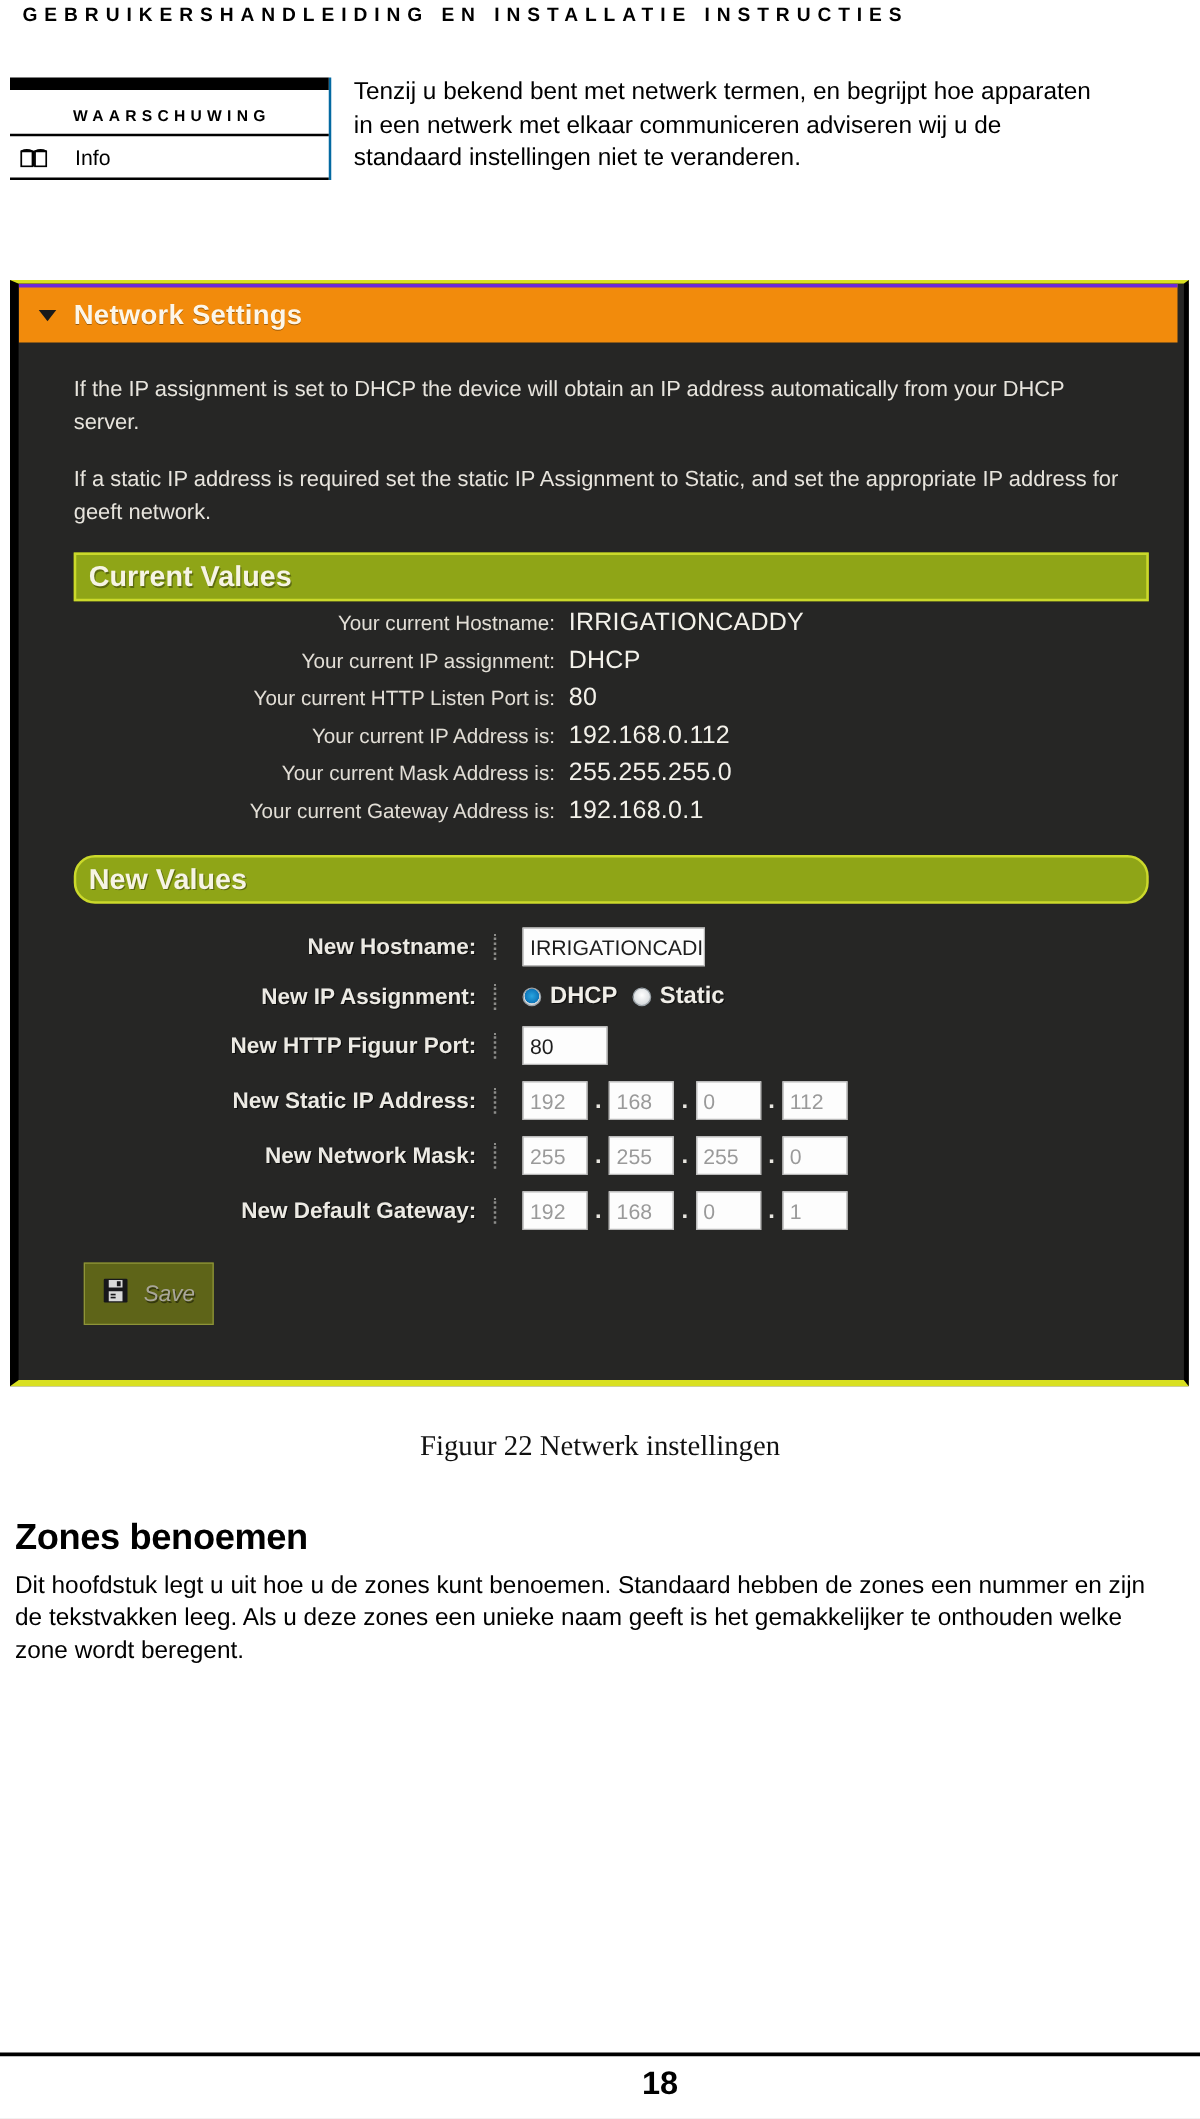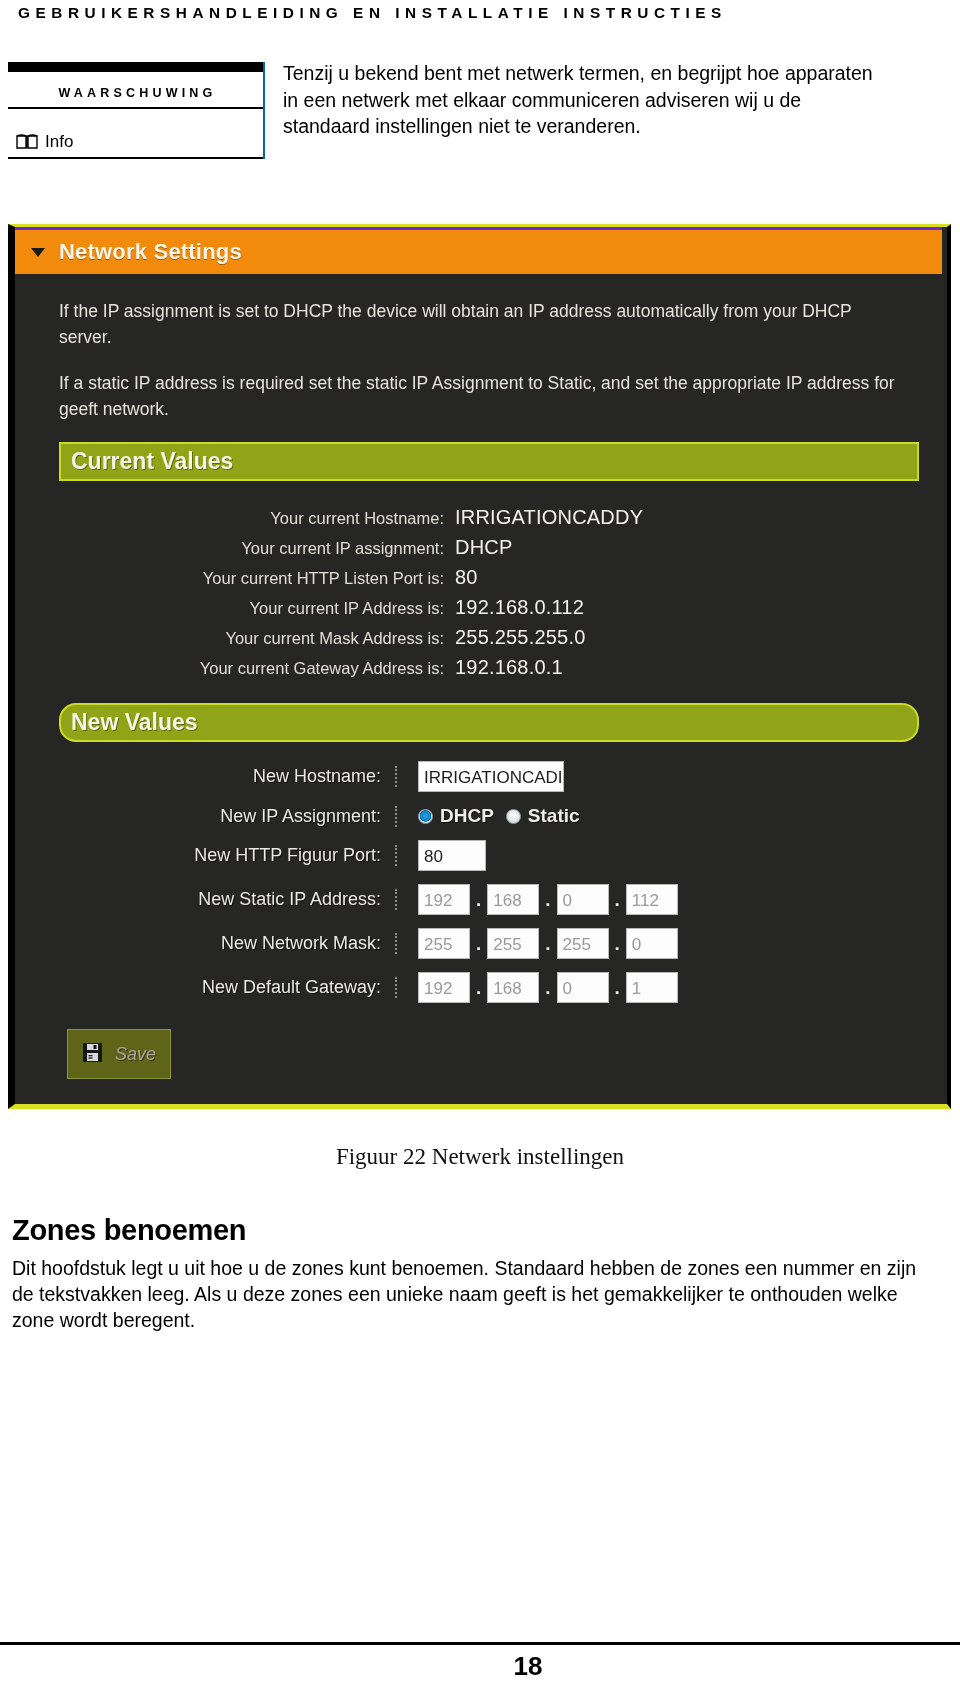--- a/index.html
+++ b/index.html
@@ -56,22 +56,22 @@
     white-space: nowrap;
   }
   .warn-rule {
     height: 2px;
     background: #000;
     width: 100%;
   }
   .warn-info-row {
     display: flex;
     align-items: center;
-    gap: 7px;
-    padding: 24px 0 7px 8px;
+    gap: 22px;
+    padding: 9px 0 7px 8px;
   }
   .book-icon {
     width: 22px;
     height: 15px;
     position: relative;
     flex: none;
   }
   .book-icon svg { display: block; }
   .warn-info-label {
     font-size: 17px;
@@ -160,21 +160,21 @@
     box-sizing: border-box;
   }
   .section-bar span {
     color: #f6f4e4;
     font-size: 23px;
     font-weight: bold;
     text-shadow: 1px 1px 0 rgba(0,0,0,0.35);
   }
 
   .kv-list {
-    margin: 25px 0 0 0;
+    margin: 6px 0 0 0;
     padding: 0;
   }
   .kv-row {
     display: flex;
     align-items: baseline;
     margin-bottom: 7px;
   }
   .kv-label {
     width: 440px;
     text-align: right;
@@ -197,21 +197,21 @@
     display: flex;
     align-items: center;
     margin-bottom: 13px;
   }
   .form-label {
     width: 382px;
     text-align: right;
     padding-right: 14px;
     color: #eceae4;
     font-size: 18px;
-    font-weight: normal;
+    font-weight: bold;
     text-shadow: 1px 1px 0 rgba(0,0,0,0.6);
     box-sizing: border-box;
     border-right: 2px dotted #8d8d8a;
     margin-right: 21px;
   }
   .txtbox {
     background: #fdfdfd;
     border: 1px solid #b9b9b9;
     height: 31px;
     line-height: 31px;

